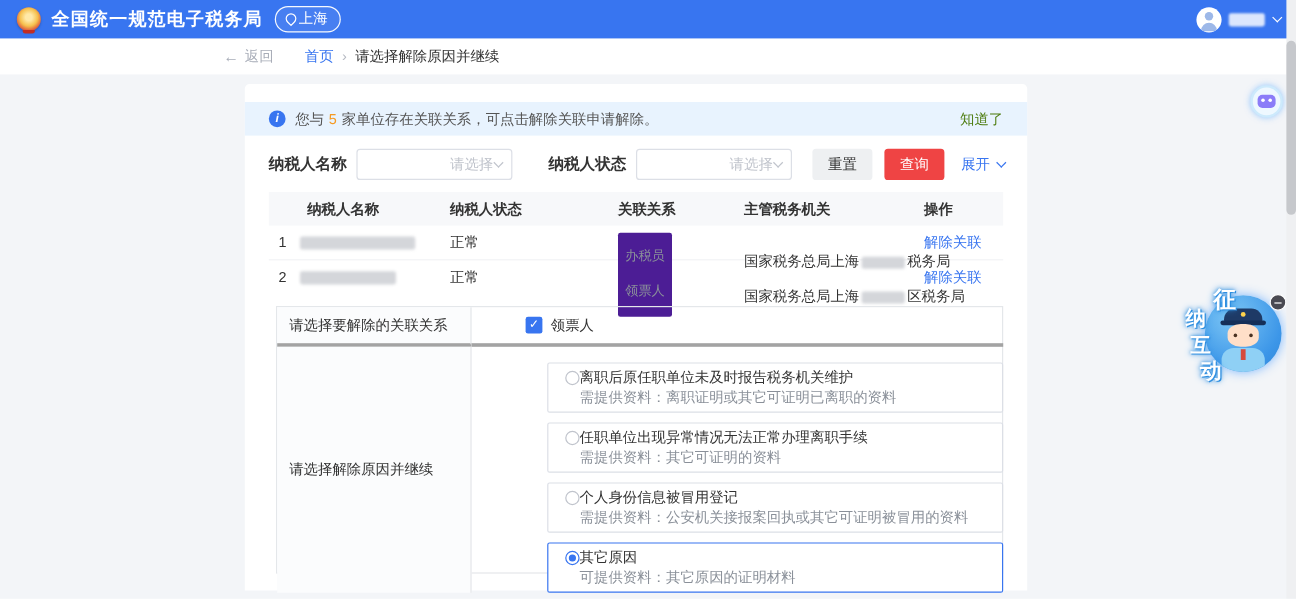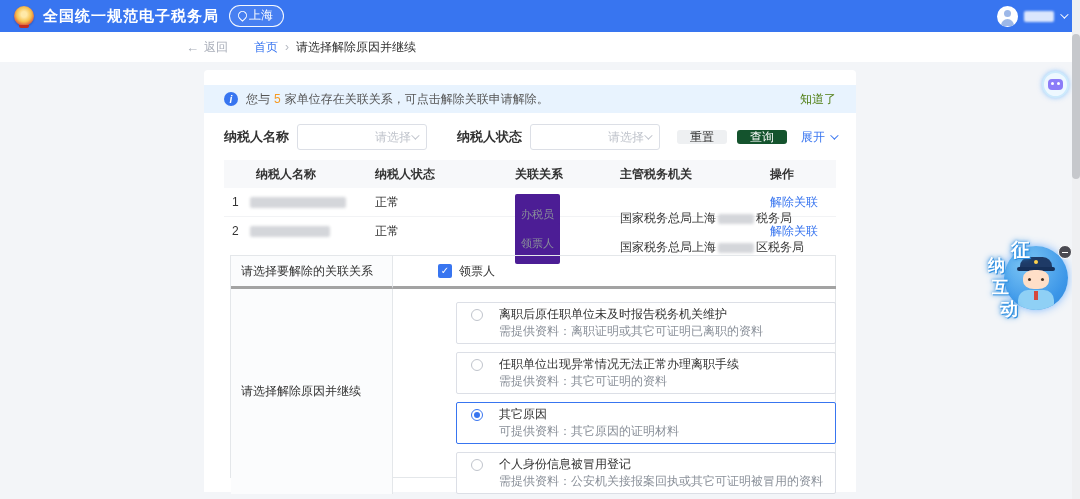--- a/index.html
+++ b/index.html
@@ -39,23 +39,23 @@
   .notice-dismiss { margin-left:auto; color:#4d7c0f; cursor:pointer; }
 
   
   .filter-row { margin:11px 20px 0; height:26px; display:flex; align-items:center; }
   .f-label { font-size:13px; color:#333; font-weight:bold; margin-right:8px; }
   .f-label.second { margin-left:30px; }
   .select { width:130px; height:26px; border:1px solid #dcdfe6; border-radius:3px; display:flex; align-items:center; justify-content:flex-end; padding:0 9px; cursor:pointer; background:#fff; }
   .select .ph { font-size:12px; color:#c0c4cc; }
   .chev-gray { width:6px; height:6px; border-right:1.5px solid #c0c4cc; border-bottom:1.5px solid #c0c4cc; transform:rotate(45deg) translateY(-2px); }
   .btns { margin-left:auto; display:flex; align-items:center; gap:10px; }
-  .btn { height:14px; padding:0 13px; border-radius:3px; font-size:12px; display:flex; align-items:center; cursor:pointer; border:none; }
+  .btn { height:26px; padding:0 13px; border-radius:3px; font-size:12px; display:flex; align-items:center; cursor:pointer; border:none; }
   .btn-reset { background:#eef0f2; color:#333; }
-  .btn-query { background:#14532d; color:#fff; }
+  .btn-query { background:#ef4444; color:#fff; }
   .expand { display:flex; align-items:center; gap:5px; color:#3875f0; font-size:12px; cursor:pointer; margin-left:4px; }
   .chev-blue { width:6px; height:6px; border-right:1.5px solid #3875f0; border-bottom:1.5px solid #3875f0; transform:rotate(45deg) translateY(-2px); }
 
   
   .table { margin:10px 20px 0; font-size:12px; }
   .t-head { position:relative; height:28px; background:#f7f8fa; }
   .t-head span { position:absolute; line-height:28px; font-weight:bold; color:#333; }
   .t-row { position:relative; height:29px; border-bottom:1px solid #f2f3f5; }
   .t-row:last-child { border-bottom:none; }
   .t-row .cell { position:absolute; line-height:29px; color:#333; }
@@ -70,21 +70,21 @@
 
   
   .panel { position:relative; margin:9px 20px 0 26px; width:606px; height:223px; border:1px solid #e4e7ea; display:grid; grid-template-columns:162px 1fr; grid-template-rows:33px 1fr; font-size:12px; }
   .p-label { background:#fbfcfd; border-right:1px solid #e4e7ea; padding:0 10px; display:flex; align-items:center; color:#333; }
   .p-row1 { border-bottom:3px solid #a3a3a3; }
   .p-content1 { display:flex; align-items:center; padding-left:45px; }
   .checkbox { width:14px; height:14px; background:#3875f0; border-radius:2px; color:#fff; font-size:10px; line-height:14px; text-align:center; cursor:pointer; flex:none; }
   .checkbox::after { content:"✓"; }
   .cb-label { margin-left:7px; color:#333; }
   .p-content2 { padding:13px 0 0 63px; display:flex; flex-direction:column; gap:8px; }
-  .opt { width:380px; border:1px solid #dcdfe6; border-radius:2px; padding:4px 10px 4px 14px; display:flex; gap:16px; cursor:pointer; background:#fff; }
+  .opt { width:380px; border:1px solid #dcdfe6; border-radius:2px; padding:4px 10px 4px 14px; display:flex; gap:0; cursor:pointer; background:#fff; }
   .opt.selected { border-color:#3875f0; }
   .radio { width:12px; height:12px; border:1px solid #c0c4cc; border-radius:50%; margin-top:2px; flex:none; position:relative; background:#fff; }
   .opt.selected .radio { border-color:#3875f0; }
   .opt.selected .radio::after { content:""; position:absolute; left:2px; top:2px; width:6px; height:6px; border-radius:50%; background:#3875f0; }
   .opt-title { color:#333; line-height:15px; }
   .opt-desc { color:#8a9099; line-height:15px; margin-top:2px; }
 
   
   .robot { position:absolute; left:1042px; top:71px; width:27px; height:27px; border-radius:50%; background:#eef8ff; border:2px solid #cdeafc; box-shadow:0 0 5px rgba(110,180,255,.7); display:flex; align-items:center; justify-content:center; cursor:pointer; z-index:6; }
   .robot-face { width:15px; height:11px; background:#8b7cf8; border-radius:4px; position:relative; }
@@ -229,33 +229,33 @@
       </div>
 
       <div class="opt">
         <span class="radio"></span>
         <span>
           <div class="opt-title">任职单位出现异常情况无法正常办理离职手续</div>
           <div class="opt-desc">需提供资料：其它可证明的资料</div>
         </span>
       </div>
 
+      <div class="opt">
+        <span class="radio"></span>
+        <span>
+          <div class="opt-title">个人身份信息被冒用登记</div>
+          <div class="opt-desc">需提供资料：公安机关接报案回执或其它可证明被冒用的资料</div>
+        </span>
+      </div>
+
       <div class="opt selected">
         <span class="radio"></span>
         <span>
           <div class="opt-title">其它原因</div>
           <div class="opt-desc">可提供资料：其它原因的证明材料</div>
-        </span>
-      </div>
-
-      <div class="opt">
-        <span class="radio"></span>
-        <span>
-          <div class="opt-title">个人身份信息被冒用登记</div>
-          <div class="opt-desc">需提供资料：公安机关接报案回执或其它可证明被冒用的资料</div>
         </span>
       </div>
 
     </div>
   </div>
 </div>
 
 <div class="robot">
   <div class="robot-face"></div>
 </div>

